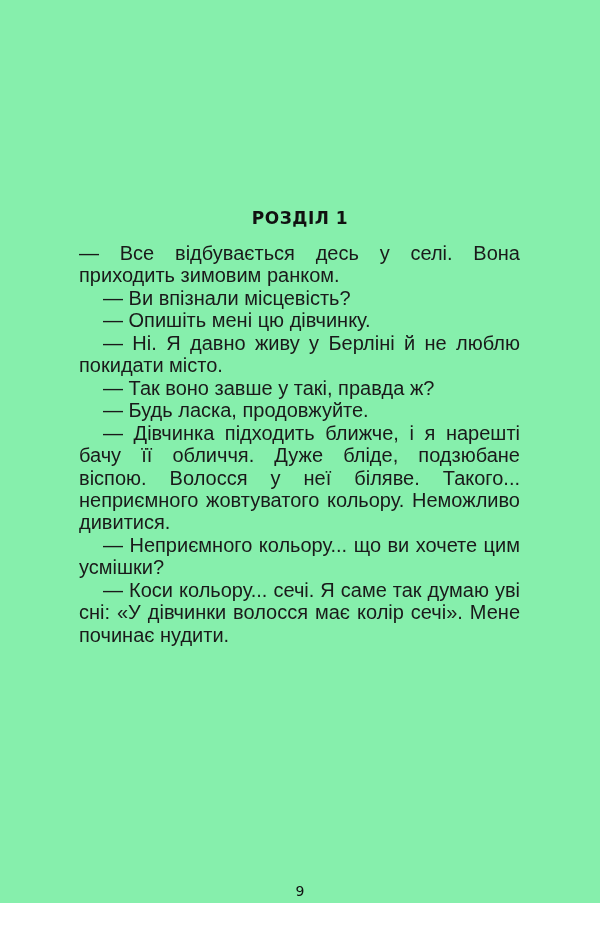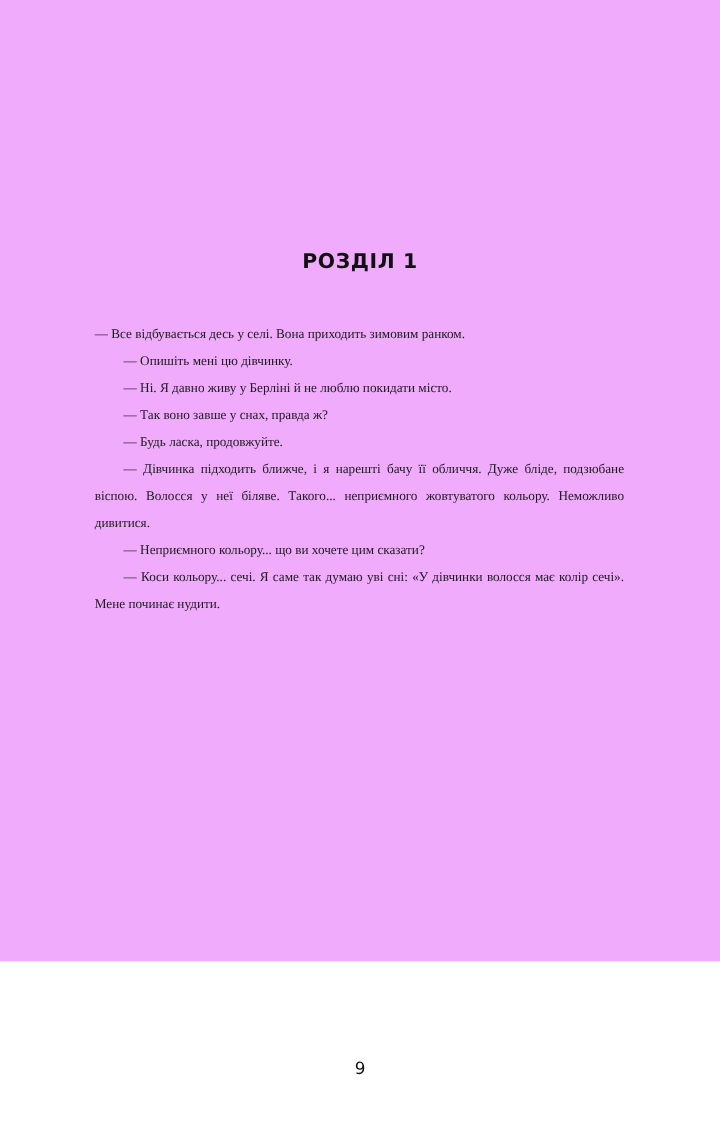--- a/index.html
+++ b/index.html
@@ -1,45 +1,46 @@
 <!DOCTYPE html>
 <html><head>
   <meta charset="utf-8">
   <style>
     html, body { margin: 0; padding: 0; background: #ffffff; }
     body { width: 600px; height: 937px; position: relative; overflow: hidden; }
-    .page { position: absolute; left: 0; top: 0; width: 600px; height: 801px; background: #f0abfc; }
+    .page { position: absolute; left: 0; top: 0; width: 600px; height: 903px; background: #86efac; }
     .chapter-title {
       position: absolute; top: 208px; left: 0; width: 600px; text-align: center;
       font-family: "DejaVu Sans", sans-serif; font-weight: bold; font-size: 17px;
       letter-spacing: 0.5px; color: #111;
     }
     .body-text {
-      position: absolute; top: 268px; left: 79px; width: 441px;
-      font-family: Liberation Serif, serif; font-size: 11px; line-height: 22.45px;
+      position: absolute; top: 242px; left: 79px; width: 441px;
+      font-family: Liberation Sans, sans-serif; font-size: 20px; line-height: 22.45px;
       color: #1a1a1a; text-align: justify; hyphens: manual;
     }
     .para { margin: 0; }
     .para.indent { text-indent: 24px; }
     .page-number {
       position: absolute; top: 883px; left: 0; width: 600px; text-align: center;
       font-family: "DejaVu Sans", sans-serif; font-size: 14px; color: #111;
     }
   </style>
 </head>
 <body>
 
 <div class="page">
   <div class="chapter-title">РОЗДІЛ 1</div>
 
   <div class="body-text">
     <p class="para">— Все відбувається десь у селі. Вона приходить зимовим ранком.</p>
+    <p class="para indent">— Ви впізнали місцевість?</p>
     <p class="para indent">— Опишіть мені цю дівчинку.</p>
     <p class="para indent">— Ні. Я давно живу у Берліні й не люблю покидати місто.</p>
-    <p class="para indent">— Так воно завше у снах, правда ж?</p>
+    <p class="para indent">— Так воно завше у такі, правда ж?</p>
     <p class="para indent">— Будь ласка, продовжуйте.</p>
     <p class="para indent">— Дівчинка підходить ближче, і я нарешті бачу її обличчя. Дуже бліде, подзюбане віспою. Волосся у неї біляве. Такого... неприємного жовтуватого кольору. Не­можливо дивитися.</p>
-    <p class="para indent">— Неприємного кольору... що ви хочете цим сказати?</p>
+    <p class="para indent">— Неприємного кольору... що ви хочете цим усмішки?</p>
     <p class="para indent">— Коси кольору... сечі. Я саме так думаю уві сні: «У дівчинки волосся має колір сечі». Мене починає нудити.</p>
   </div>
 
   <div class="page-number">9</div>
 </div>
 
 </body></html>

